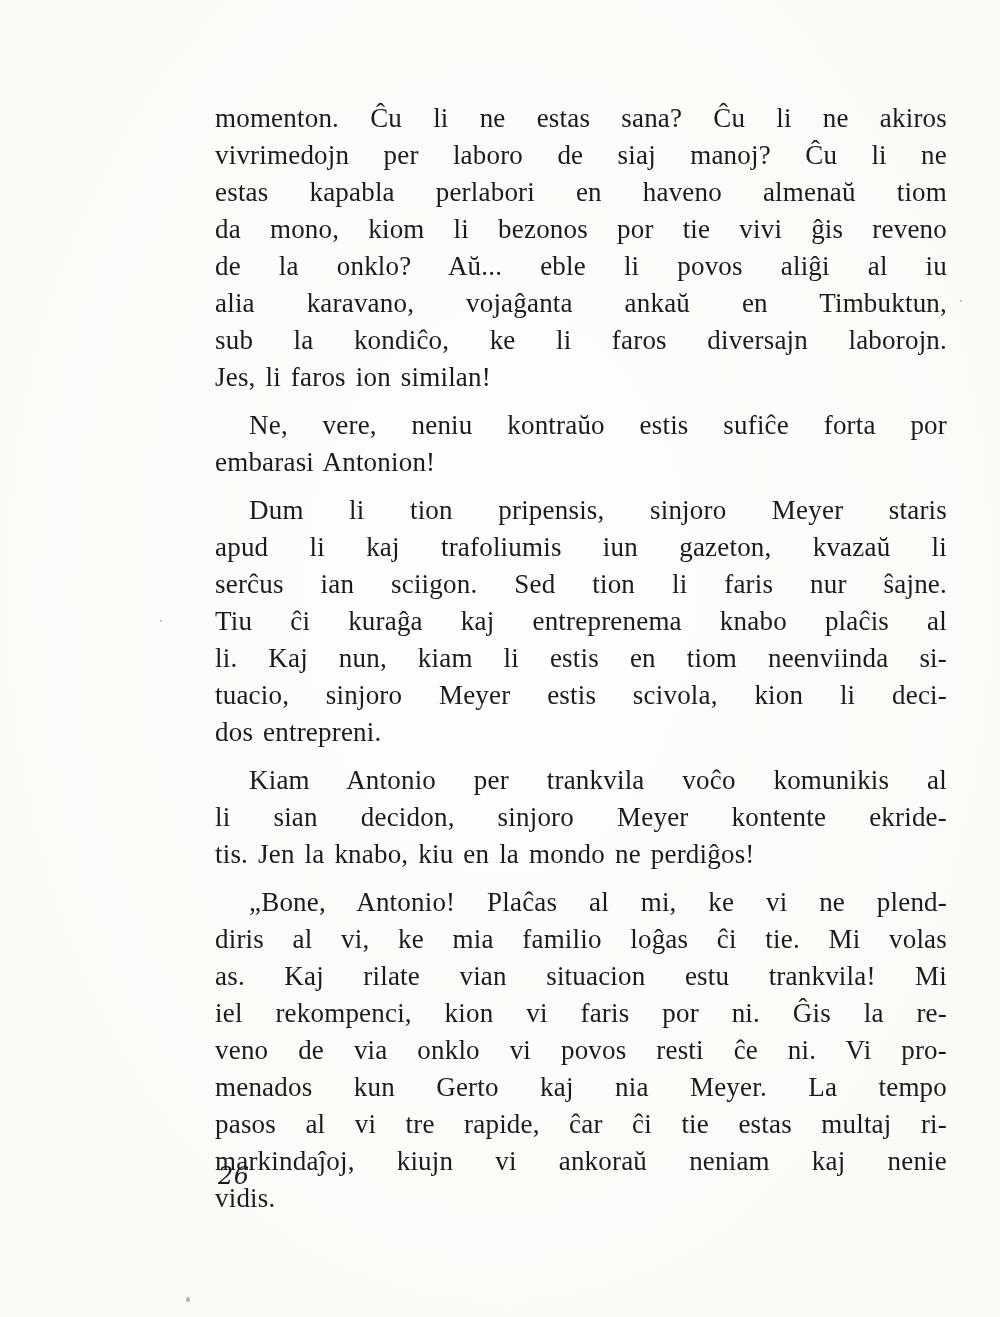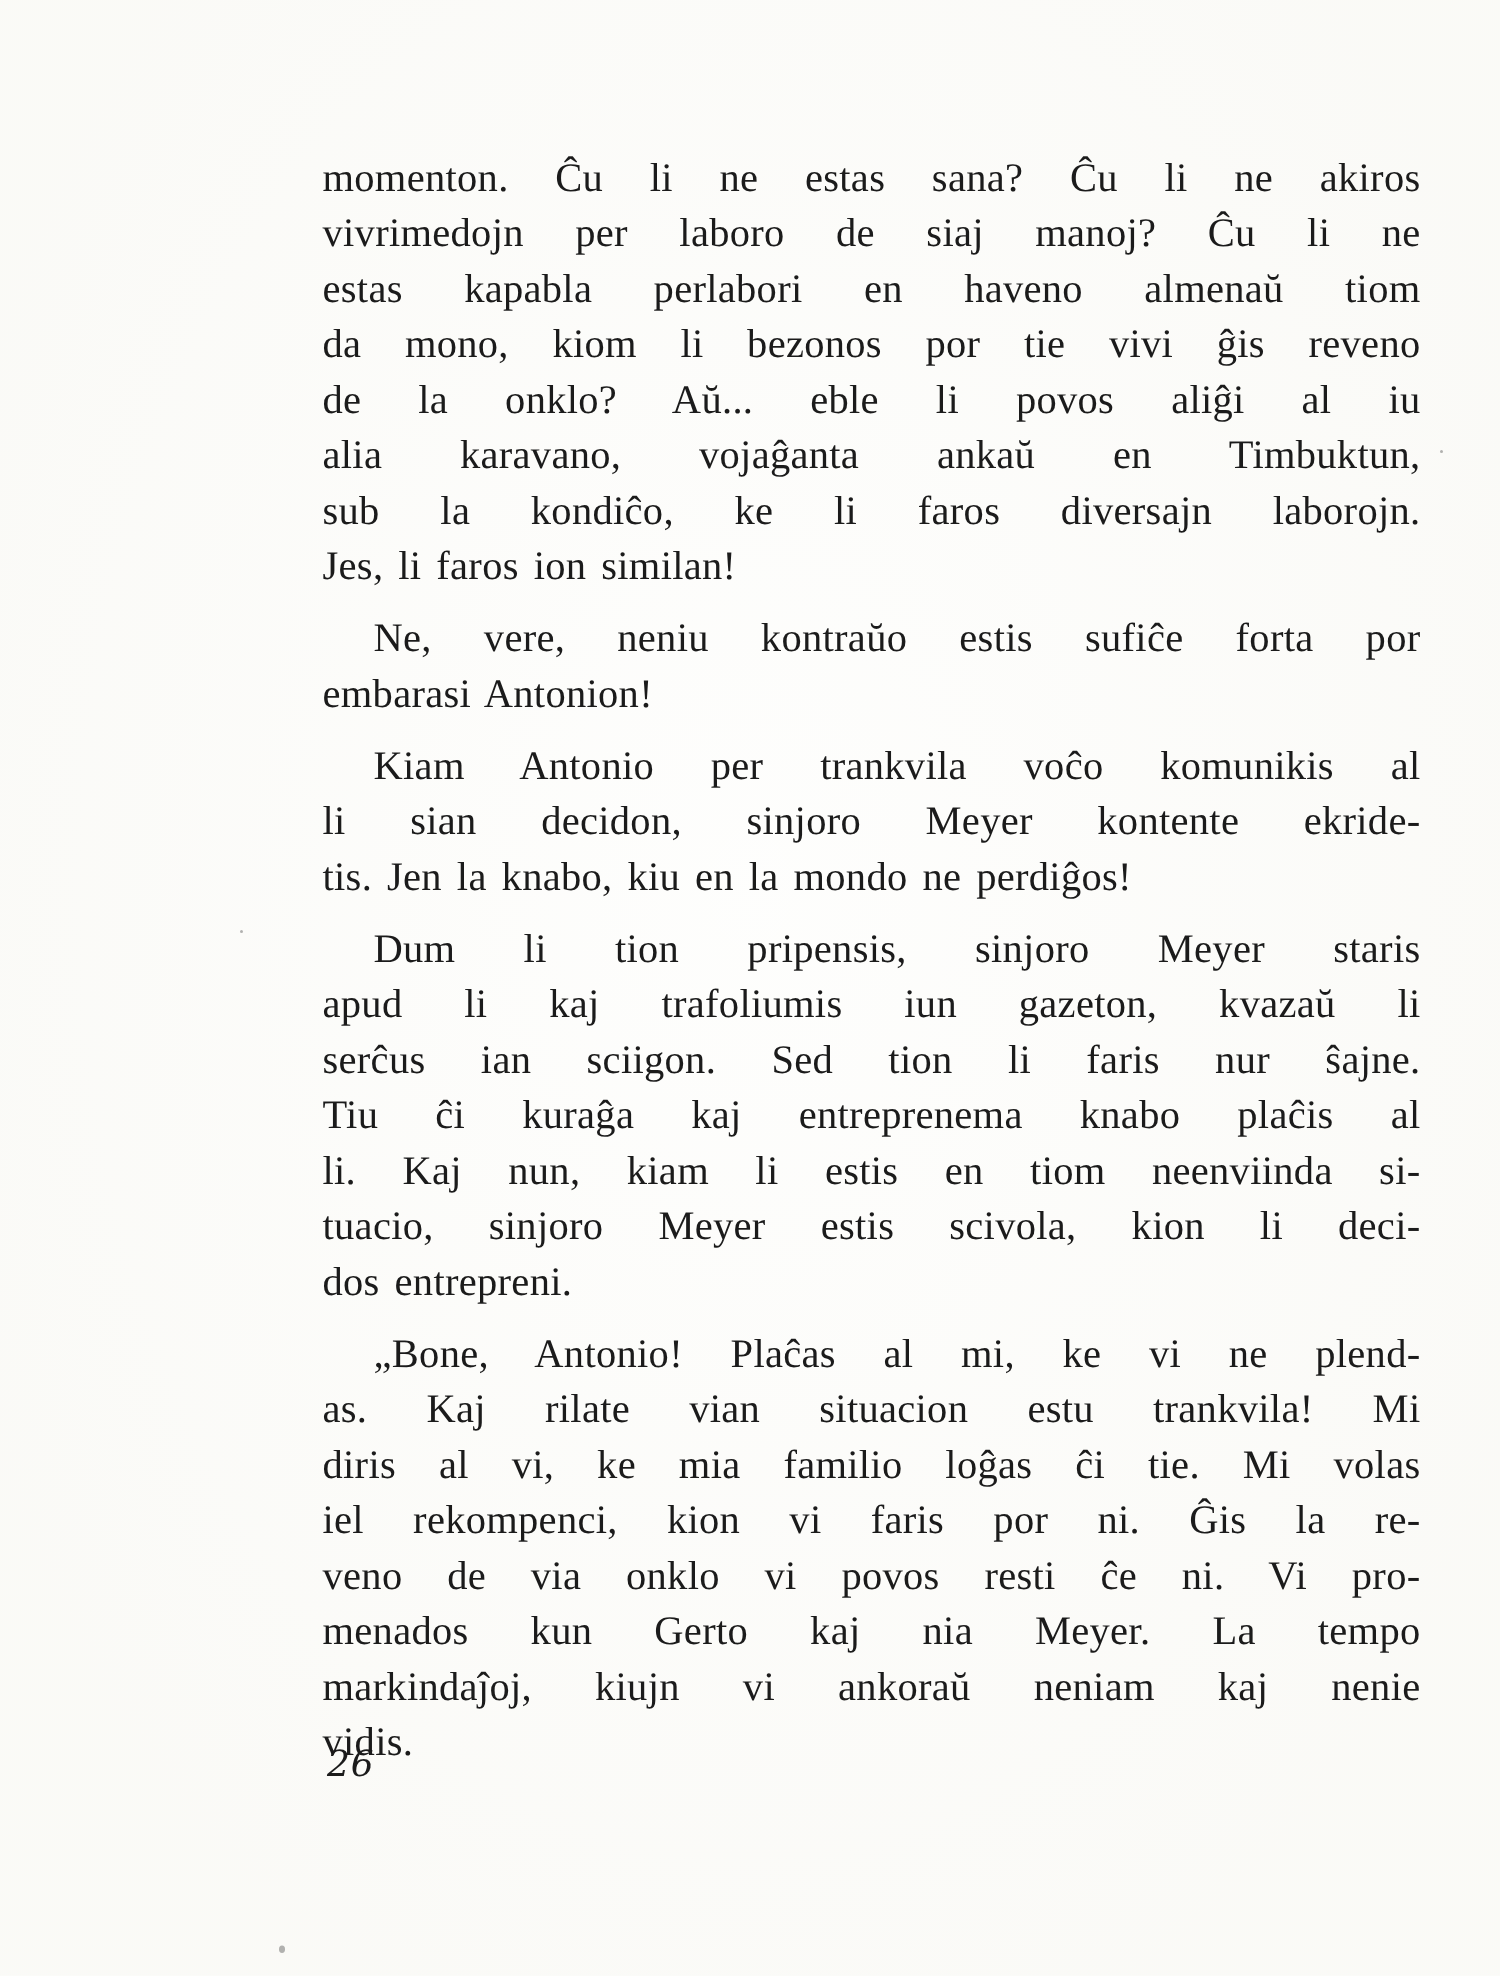--- a/index.html
+++ b/index.html
@@ -80,40 +80,41 @@
         <div class="text-line">de la onklo? Aŭ... eble li povos aliĝi al iu</div>
         <div class="text-line">alia karavano, vojaĝanta ankaŭ en Timbuktun,</div>
         <div class="text-line">sub la kondiĉo, ke li faros diversajn laborojn.</div>
         <div class="text-line last">Jes, li faros ion similan!</div>
       </div>
       <div class="paragraph">
         <div class="text-line indent">Ne, vere, neniu kontraŭo estis sufiĉe forta por</div>
         <div class="text-line last">embarasi Antonion!</div>
       </div>
       <div class="paragraph">
-        <div class="text-line indent">Kiam Antonio per trankvila voĉo komunikis al</div>
-        <div class="text-line">li sian decidon, sinjoro Meyer kontente ekride-</div>
-        <div class="text-line last">tis. Jen la knabo, kiu en la mondo ne perdiĝos!</div>
-      </div>
-      <div class="paragraph">
         <div class="text-line indent">Dum li tion pripensis, sinjoro Meyer staris</div>
         <div class="text-line">apud li kaj trafoliumis iun gazeton, kvazaŭ li</div>
         <div class="text-line">serĉus ian sciigon. Sed tion li faris nur ŝajne.</div>
         <div class="text-line">Tiu ĉi kuraĝa kaj entreprenema knabo plaĉis al</div>
         <div class="text-line">li. Kaj nun, kiam li estis en tiom neenviinda si-</div>
         <div class="text-line">tuacio, sinjoro Meyer estis scivola, kion li deci-</div>
         <div class="text-line last">dos entrepreni.</div>
       </div>
       <div class="paragraph">
+        <div class="text-line indent">Kiam Antonio per trankvila voĉo komunikis al</div>
+        <div class="text-line">li sian decidon, sinjoro Meyer kontente ekride-</div>
+        <div class="text-line last">tis. Jen la knabo, kiu en la mondo ne perdiĝos!</div>
+      </div>
+      <div class="paragraph">
         <div class="text-line indent">„Bone, Antonio! Plaĉas al mi, ke vi ne plend-</div>
+        <div class="text-line">diris al vi, ke mia familio loĝas ĉi tie. Mi volas</div>
         <div class="text-line">as. Kaj rilate vian situacion estu trankvila! Mi</div>
-        <div class="text-line">diris al vi, ke mia familio loĝas ĉi tie. Mi volas</div>
         <div class="text-line">iel rekompenci, kion vi faris por ni. Ĝis la re-</div>
         <div class="text-line">veno de via onklo vi povos resti ĉe ni. Vi pro-</div>
         <div class="text-line">menados kun Gerto kaj nia Meyer. La tempo</div>
+        <div class="text-line">pasos al vi tre rapide, ĉar ĉi tie estas multaj ri-</div>
         <div class="text-line">markindaĵoj, kiujn vi ankoraŭ neniam kaj nenie</div>
         <div class="text-line last">vidis.</div>
       </div>
     </div>
   <div class="page-number">26</div>
   <div class="speck s1"></div>
   <div class="speck s2"></div>
   <div class="speck s3"></div>
 </div>
 

